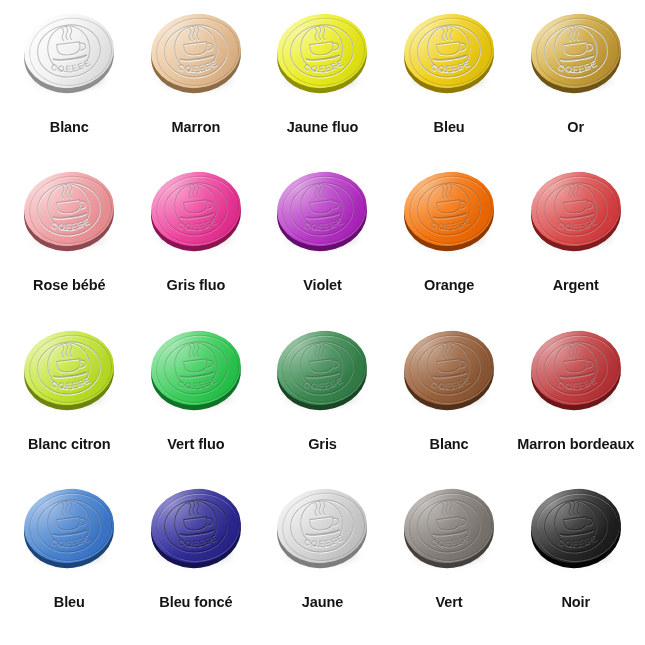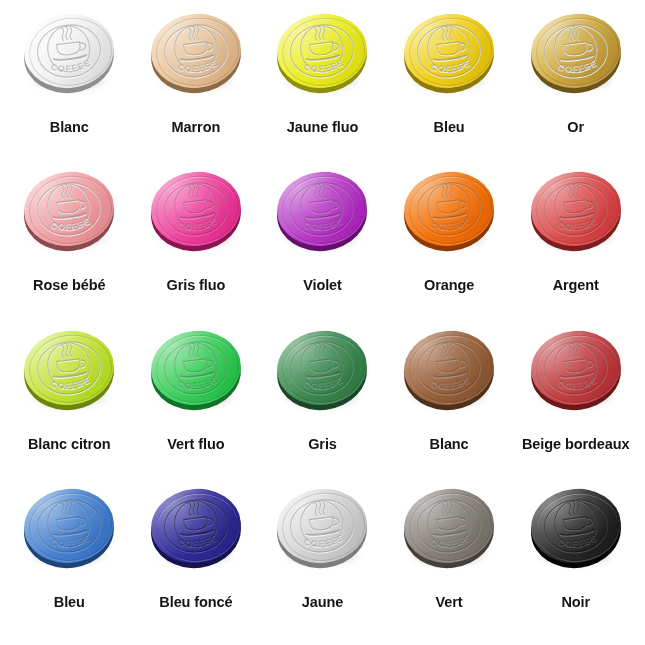--- a/index.html
+++ b/index.html
@@ -896,21 +896,21 @@
       <defs>
         <path id="coffeeArcHi" d="M22 53.0 q23 11.0 46 0"></path>
         <path id="coffeeArc" d="M22 52.2 q23 11.0 46 0"></path>
       </defs>
       <text class="engtext-hi"><textPath href="#coffeeArcHi" startOffset="50%" text-anchor="middle">COFFEE</textPath></text>
       <text class="engtext"><textPath href="#coffeeArc" startOffset="50%" text-anchor="middle">COFFEE</textPath></text>
     </g>
   </svg>
         </div>
       </div>
-      <div class="token-label">Beige bordeaux</div>
+      <div class="token-label">Marron bordeaux</div>
     </div>
     <div class="swatch-cell">
       <div class="token-wrap ">
         <div class="token-shadow"></div>
         <div class="token-rim" style="--rim: #1d4478;"></div>
         <div class="token-face" style="--base: #4a84d0; --hi: #7fabe2; --lo: #2f68bb;">
   <svg class="token-art" viewBox="0 0 90 74" xmlns="http://www.w3.org/2000/svg">
     <g>
 
       <ellipse class="eng-hi" cx="45" cy="37.8" rx="31.5" ry="26"></ellipse>

